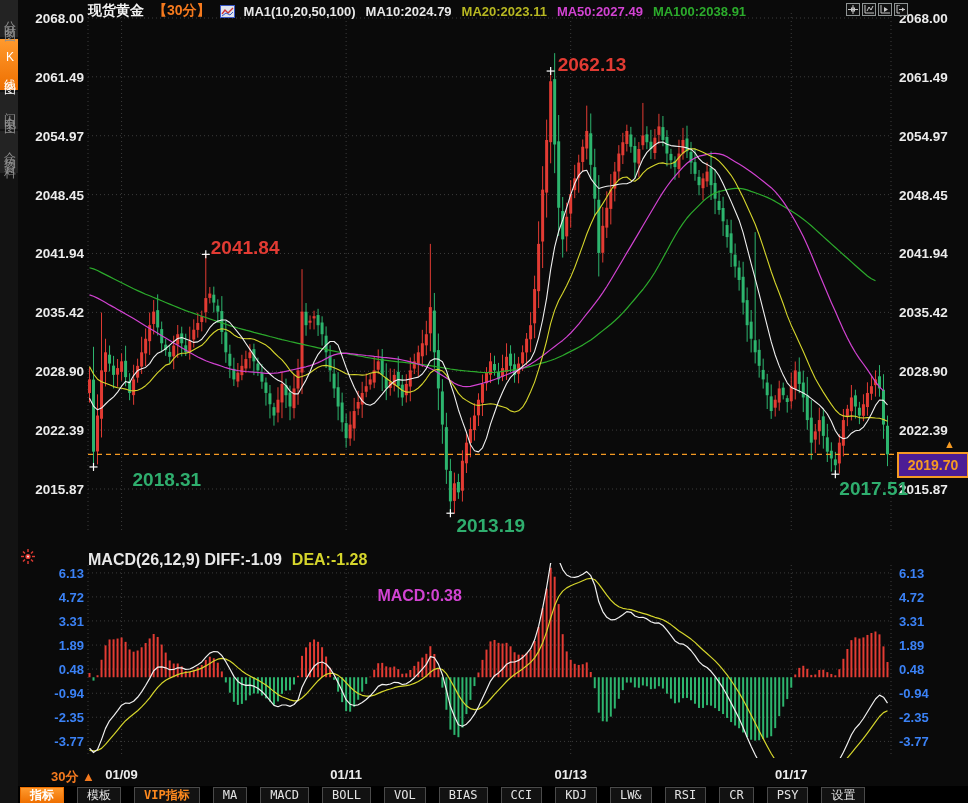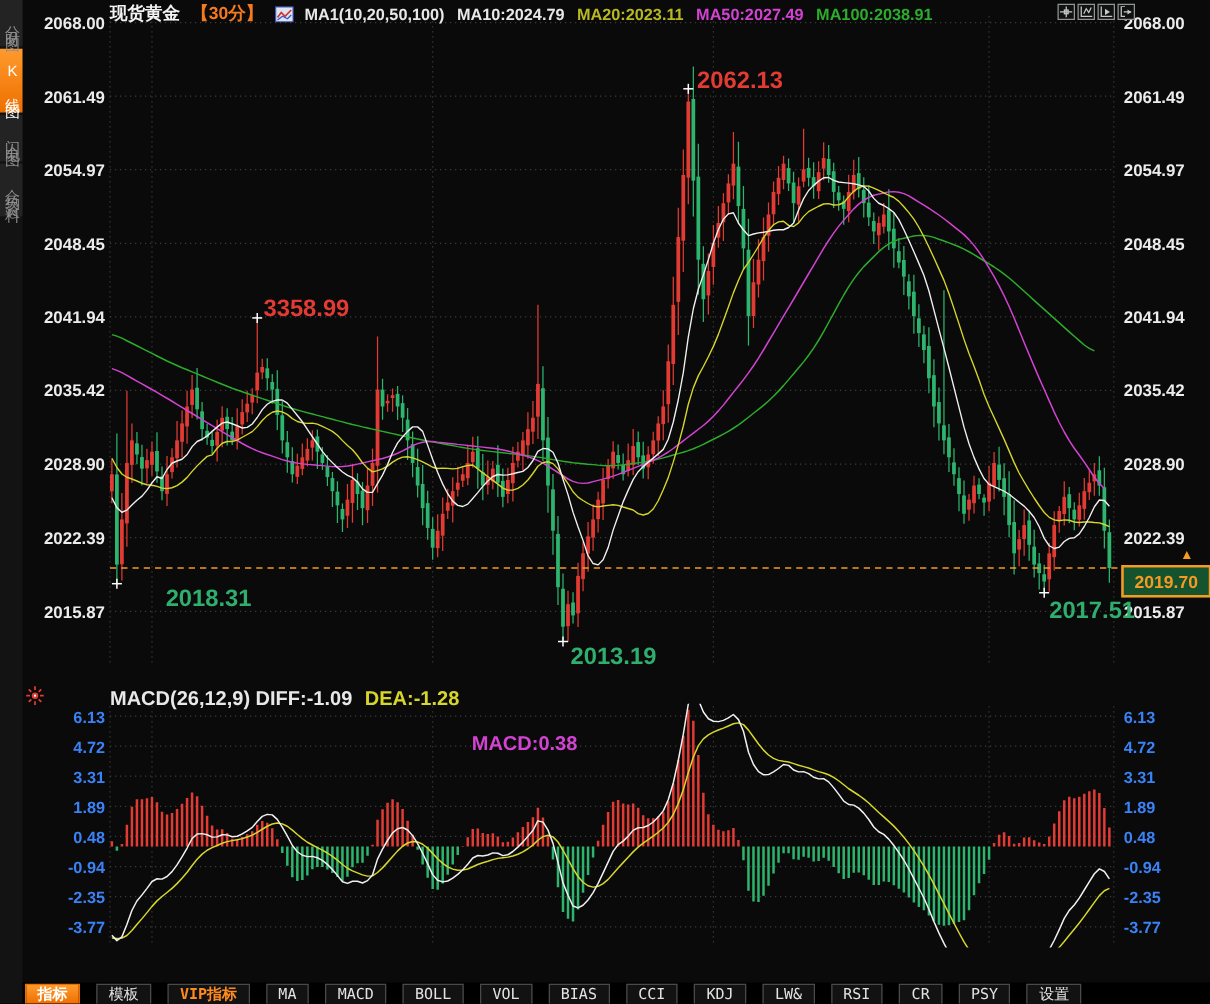--- a/index.html
+++ b/index.html
@@ -23,21 +23,21 @@
   .ylab{position:absolute;width:52px;font-size:13.5px;font-weight:bold;color:#ececec;z-index:3;}
   .ylab.l{left:32px;text-align:right;}
   .ylab.r{left:899px;text-align:left;}
   .mlab{position:absolute;width:52px;font-size:13px;font-weight:bold;color:#3b82f6;z-index:3;}
   .mlab.l{left:32px;text-align:right;}
   .mlab.r{left:899px;text-align:left;}
   
   .ann{position:absolute;font-size:19px;font-weight:bold;white-space:nowrap;z-index:4;}
   
   .cur-box{position:absolute;left:897px;top:452px;width:68px;height:22px;border:2px solid #f59a23;
-           background:#14532d;color:#f59a23;font-size:14px;font-weight:bold;line-height:22px;
+           background:#4c1d95;color:#f59a23;font-size:14px;font-weight:bold;line-height:22px;
            text-align:center;z-index:6;}
   .cur-tri{position:absolute;left:944px;top:438px;color:#f59a23;font-size:11px;z-index:6;}
   
   .tool-icons{position:absolute;left:846px;top:3px;display:flex;gap:2px;z-index:6;}
   .tool-icons .ti{width:14px;height:13px;border:1px solid #8f9494;box-sizing:border-box;
                   display:flex;align-items:center;justify-content:center;cursor:pointer;background:#111;}
   
   .xaxis-row{position:absolute;left:18px;top:763px;width:950px;height:23px;background:#0a0a0a;z-index:5;}
   .period{position:absolute;left:33px;top:5px;color:#f57a1e;font-size:13px;font-weight:bold;cursor:pointer;}
   .xdate{position:absolute;top:4px;width:60px;text-align:center;color:#ececec;font-size:13px;font-weight:bold;}
@@ -792,20 +792,26 @@
           <line x1="5" y1="11.5" x2="3" y2="13.5"></line>
       </g>
       <circle cx="8" cy="8.5" r="2.6" fill="#e23b33"></circle>
         <circle cx="8" cy="8.5" r="0.9" fill="#fff"></circle>
     </svg>
   </div>
 
   <div class="cur-box">2019.70</div>
   <div class="cur-tri">▲</div>
 
+  <div class="xaxis-row">
+    <span class="period">
+      <span>30分</span> <span>▲</span>
+    </span>
+    <span id="xdates"><div class="xdate" style="left: 73.58px;">01/09</div><div class="xdate" style="left: 298.14px;">01/11</div><div class="xdate" style="left: 522.7px;">01/13</div><div class="xdate" style="left: 743.25px;">01/17</div></span>
+  </div>
 
   <div class="tabbar" id="tabbar">
       <div class="btab first active">指标</div>
       <div class="btab">模板</div>
       <div class="btab vip">VIP指标</div>
       <div class="btab">MA</div>
       <div class="btab">MACD</div>
       <div class="btab">BOLL</div>
       <div class="btab">VOL</div>
       <div class="btab">BIAS</div>
@@ -847,18 +853,18 @@
       <div class="mlab r" style="top: 638.07px;">1.89</div>
       <div class="mlab l" style="top: 662.07px;">0.48</div>
       <div class="mlab r" style="top: 662.07px;">0.48</div>
       <div class="mlab l" style="top: 686.24px;">-0.94</div>
       <div class="mlab r" style="top: 686.24px;">-0.94</div>
       <div class="mlab l" style="top: 710.24px;">-2.35</div>
       <div class="mlab r" style="top: 710.24px;">-2.35</div>
       <div class="mlab l" style="top: 734.411px;">-3.77</div>
       <div class="mlab r" style="top: 734.411px;">-3.77</div>
       <div class="ann" style="left: 98.51px; top: 468.954px; color: rgb(47, 174, 110); margin-left: 34px;">2018.31</div>
-      <div class="ann" style="left: 210.79px; top: 237.358px; color: rgb(226, 59, 51);">3358.99</div>
+      <div class="ann" style="left: 210.79px; top: 237.358px; color: rgb(226, 59, 51);">2041.84</div>
       <div class="ann" style="left: 456.4px; top: 515.214px; color: rgb(47, 174, 110);">2013.19</div>
       <div class="ann" style="left: 557.65px; top: 54.0361px; color: rgb(226, 59, 51);">2062.13</div>
       <div class="ann" style="left: 839.36px; top: 478.182px; color: rgb(47, 174, 110);">2017.51</div>
     </div>
 </div>
 
 </body></html>

